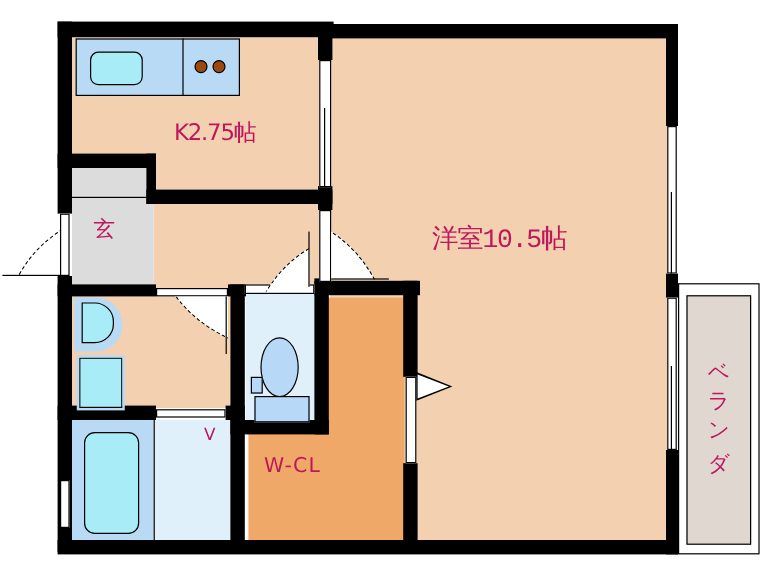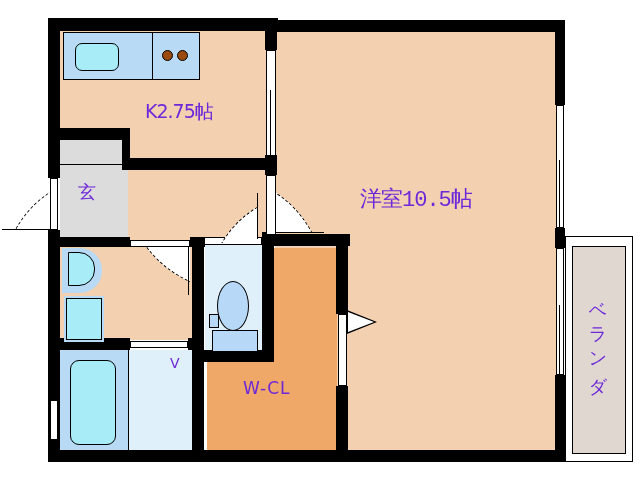--- a/index.html
+++ b/index.html
@@ -1,19 +1,19 @@
 <!DOCTYPE html>
 <html><head>
 <meta charset="utf-8">
 <style>
   html,body{margin:0;padding:0;}
   body{width:640px;height:480px;background:#ffffff;position:relative;overflow:hidden;font-family:"DejaVu Sans","Liberation Sans",sans-serif;}
   .abs{position:absolute;box-sizing:border-box;}
   .wall{position:absolute;background:#000;}
-  .room-label{position:absolute;color:#6d28d9;white-space:nowrap;line-height:1;}
+  .room-label{position:absolute;color:#be185d;white-space:nowrap;line-height:1;}
   .win{position:absolute;background:#fff;border:1px solid #000;box-sizing:border-box;}
   .arc{position:absolute;box-sizing:border-box;border:1.5px dashed #000;background:#fff;}
 </style>
 </head>
 <body>
 
 <div class="abs" style="left:60px;top:30px;width:210px;height:130px;background:#f2d0b0;"></div>
 <div class="abs" style="left:275px;top:30px;width:282px;height:422px;background:#f2d0b0;"></div>
 <div class="abs" style="left:128px;top:160px;width:150px;height:82px;background:#f2d0b0;"></div>
 <div class="abs" style="left:60px;top:140px;width:68px;height:100px;background:#dcdcdc;"></div>
@@ -90,15 +90,15 @@
 
 <div class="abs" style="left:217px;top:281px;width:32px;height:50px;background:#b8d8f8;border:1.5px solid #000;border-radius:50%;"></div>
 <div class="abs" style="left:212px;top:330px;width:46px;height:22px;background:#b8d8f8;border:1.5px solid #000;"></div>
 <div class="abs" style="left:209px;top:314px;width:10px;height:14px;background:#b8d8f8;border:1.5px solid #000;"></div>
 
 <div class="abs" style="left:70px;top:360px;width:46px;height:85px;background:#a8ecf8;border:1.5px solid #000;border-radius:9px;"></div>
 
 <div class="room-label" style="left:145px;top:102px;font-size:19px;letter-spacing:-1px;">K2.75帖</div>
 <div class="room-label" style="left:360px;top:190px;font-size:22px;letter-spacing:-1px;font-family:Liberation Mono, monospace;">洋室10.5帖</div>
 <div class="room-label" style="left:78px;top:183px;font-size:18px;">玄</div>
-<div class="room-label" style="left:243px;top:380px;font-size:17px;letter-spacing:1px;">W-CL</div>
+<div class="room-label" style="left:220px;top:380px;font-size:17px;letter-spacing:1px;">W-CL</div>
 <div class="room-label" style="left:170px;top:356px;font-size:14px;">V</div>
 <div class="room-label" style="left:589px;top:290px;font-size:18px;writing-mode:vertical-rl;letter-spacing:4px;">ベランダ</div>
 
 </body></html>

